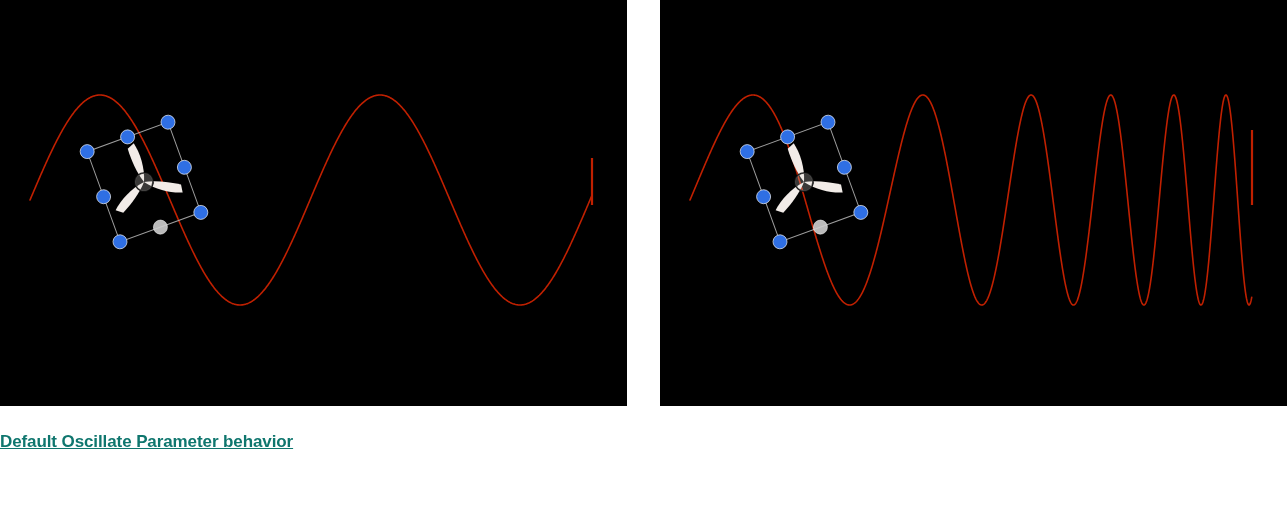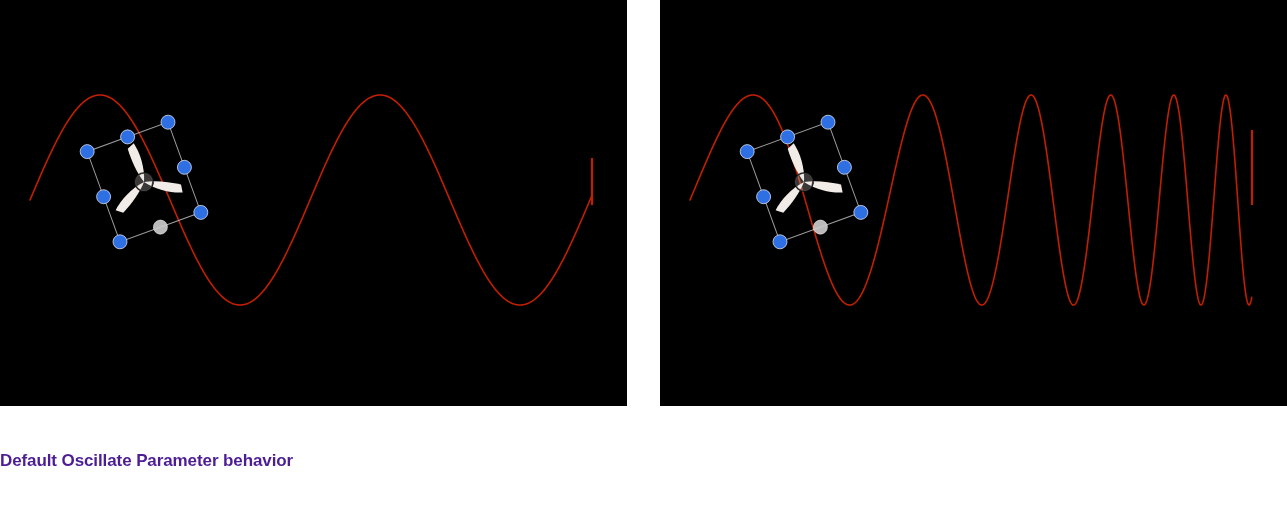--- a/index.html
+++ b/index.html
@@ -18,27 +18,28 @@
   .canvas{
     position:absolute;left:0;top:0;
     width:627px;height:406px;
     background:#000000;
     overflow:hidden;
   }
   .canvas svg{display:block;width:627px;height:406px;}
 
   .caption{
     position:absolute;
-    top:449px;
+    top:430px;
     font-size:17px;
     font-weight:bold;
     line-height:1.45;
-    color:#4c1d95;
+    color:#0f766e;
     letter-spacing:-0.1px;
     white-space:pre-line;
+    text-decoration:underline;
   }
   .caption.left{left:0;width:620px;}
 </style>
 </head>
 <body>
 
 <div class="page">
 
   <div class="panel left">
     <div class="canvas">

